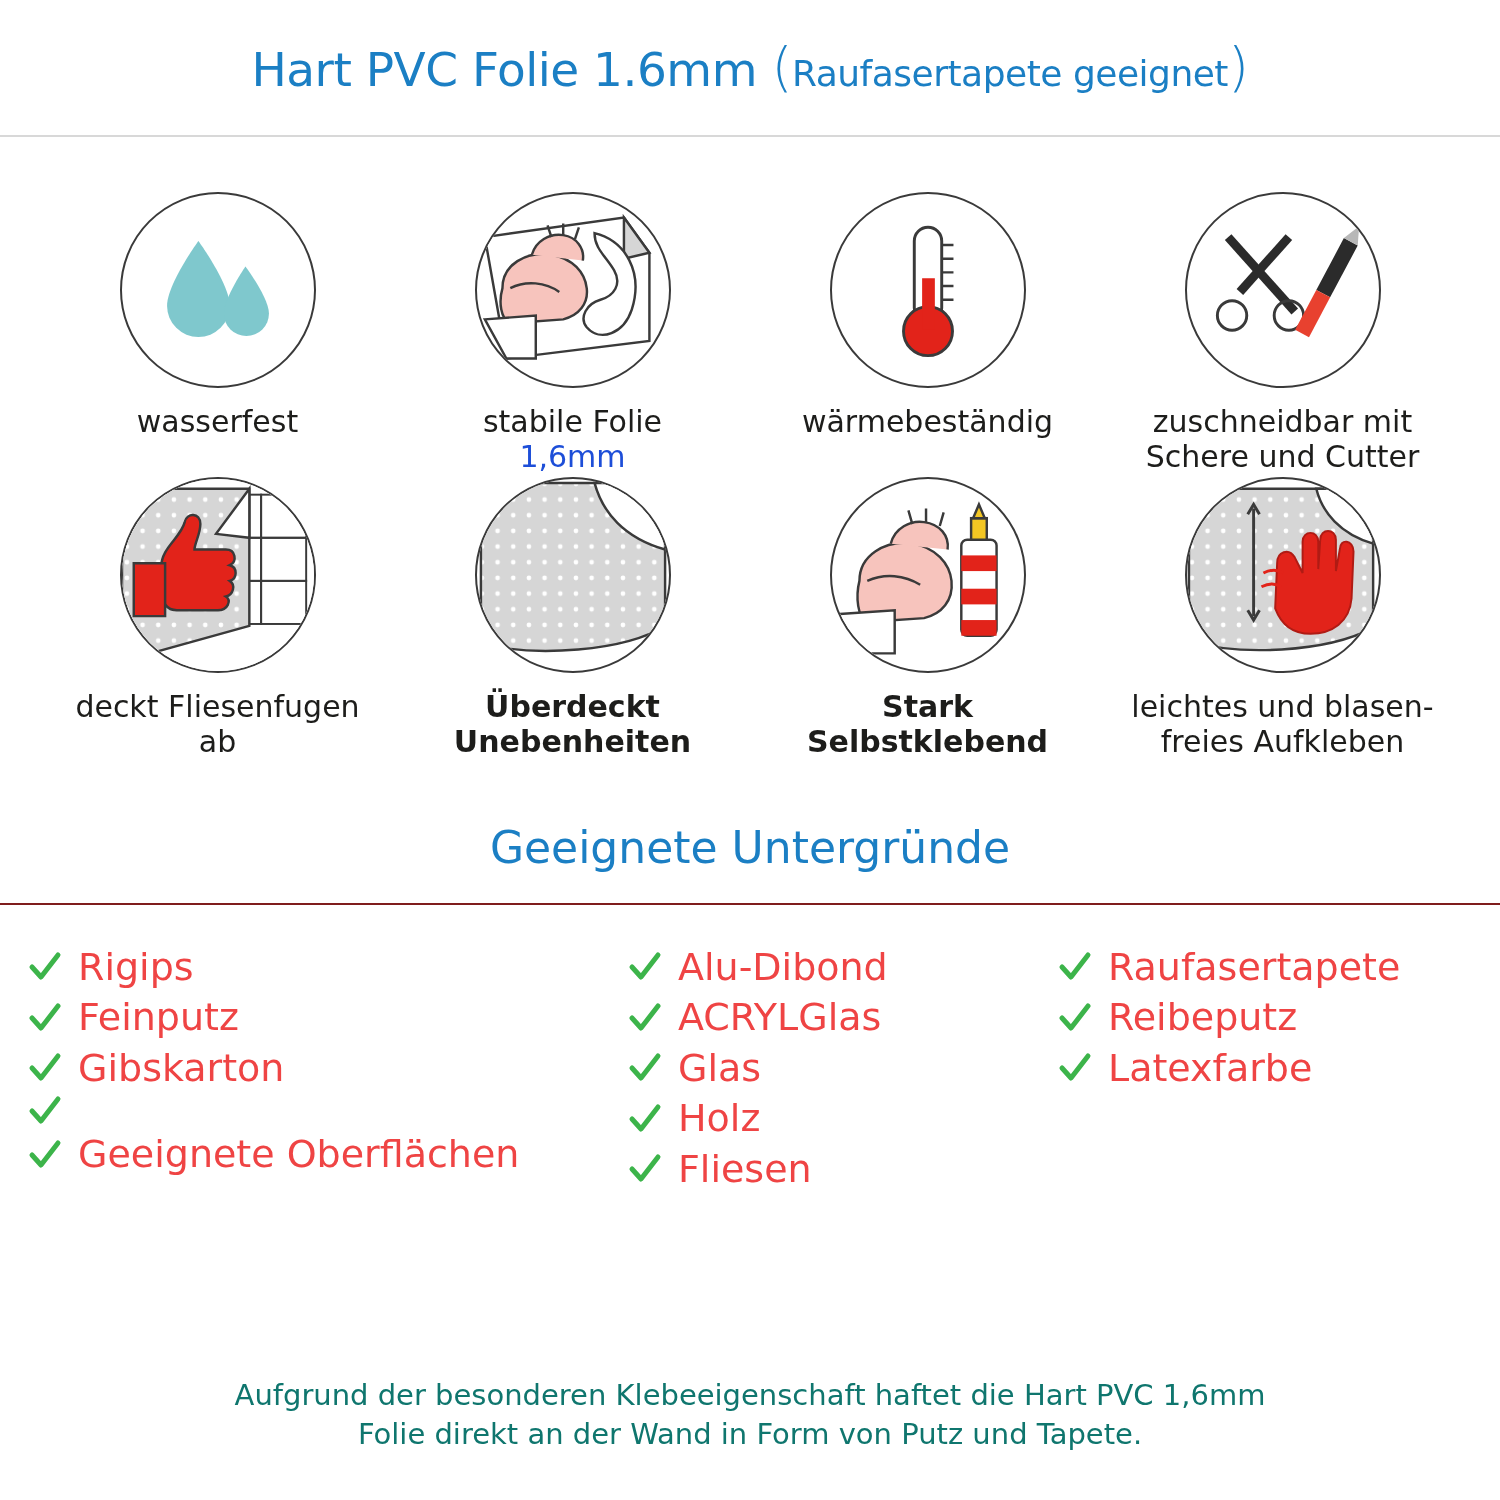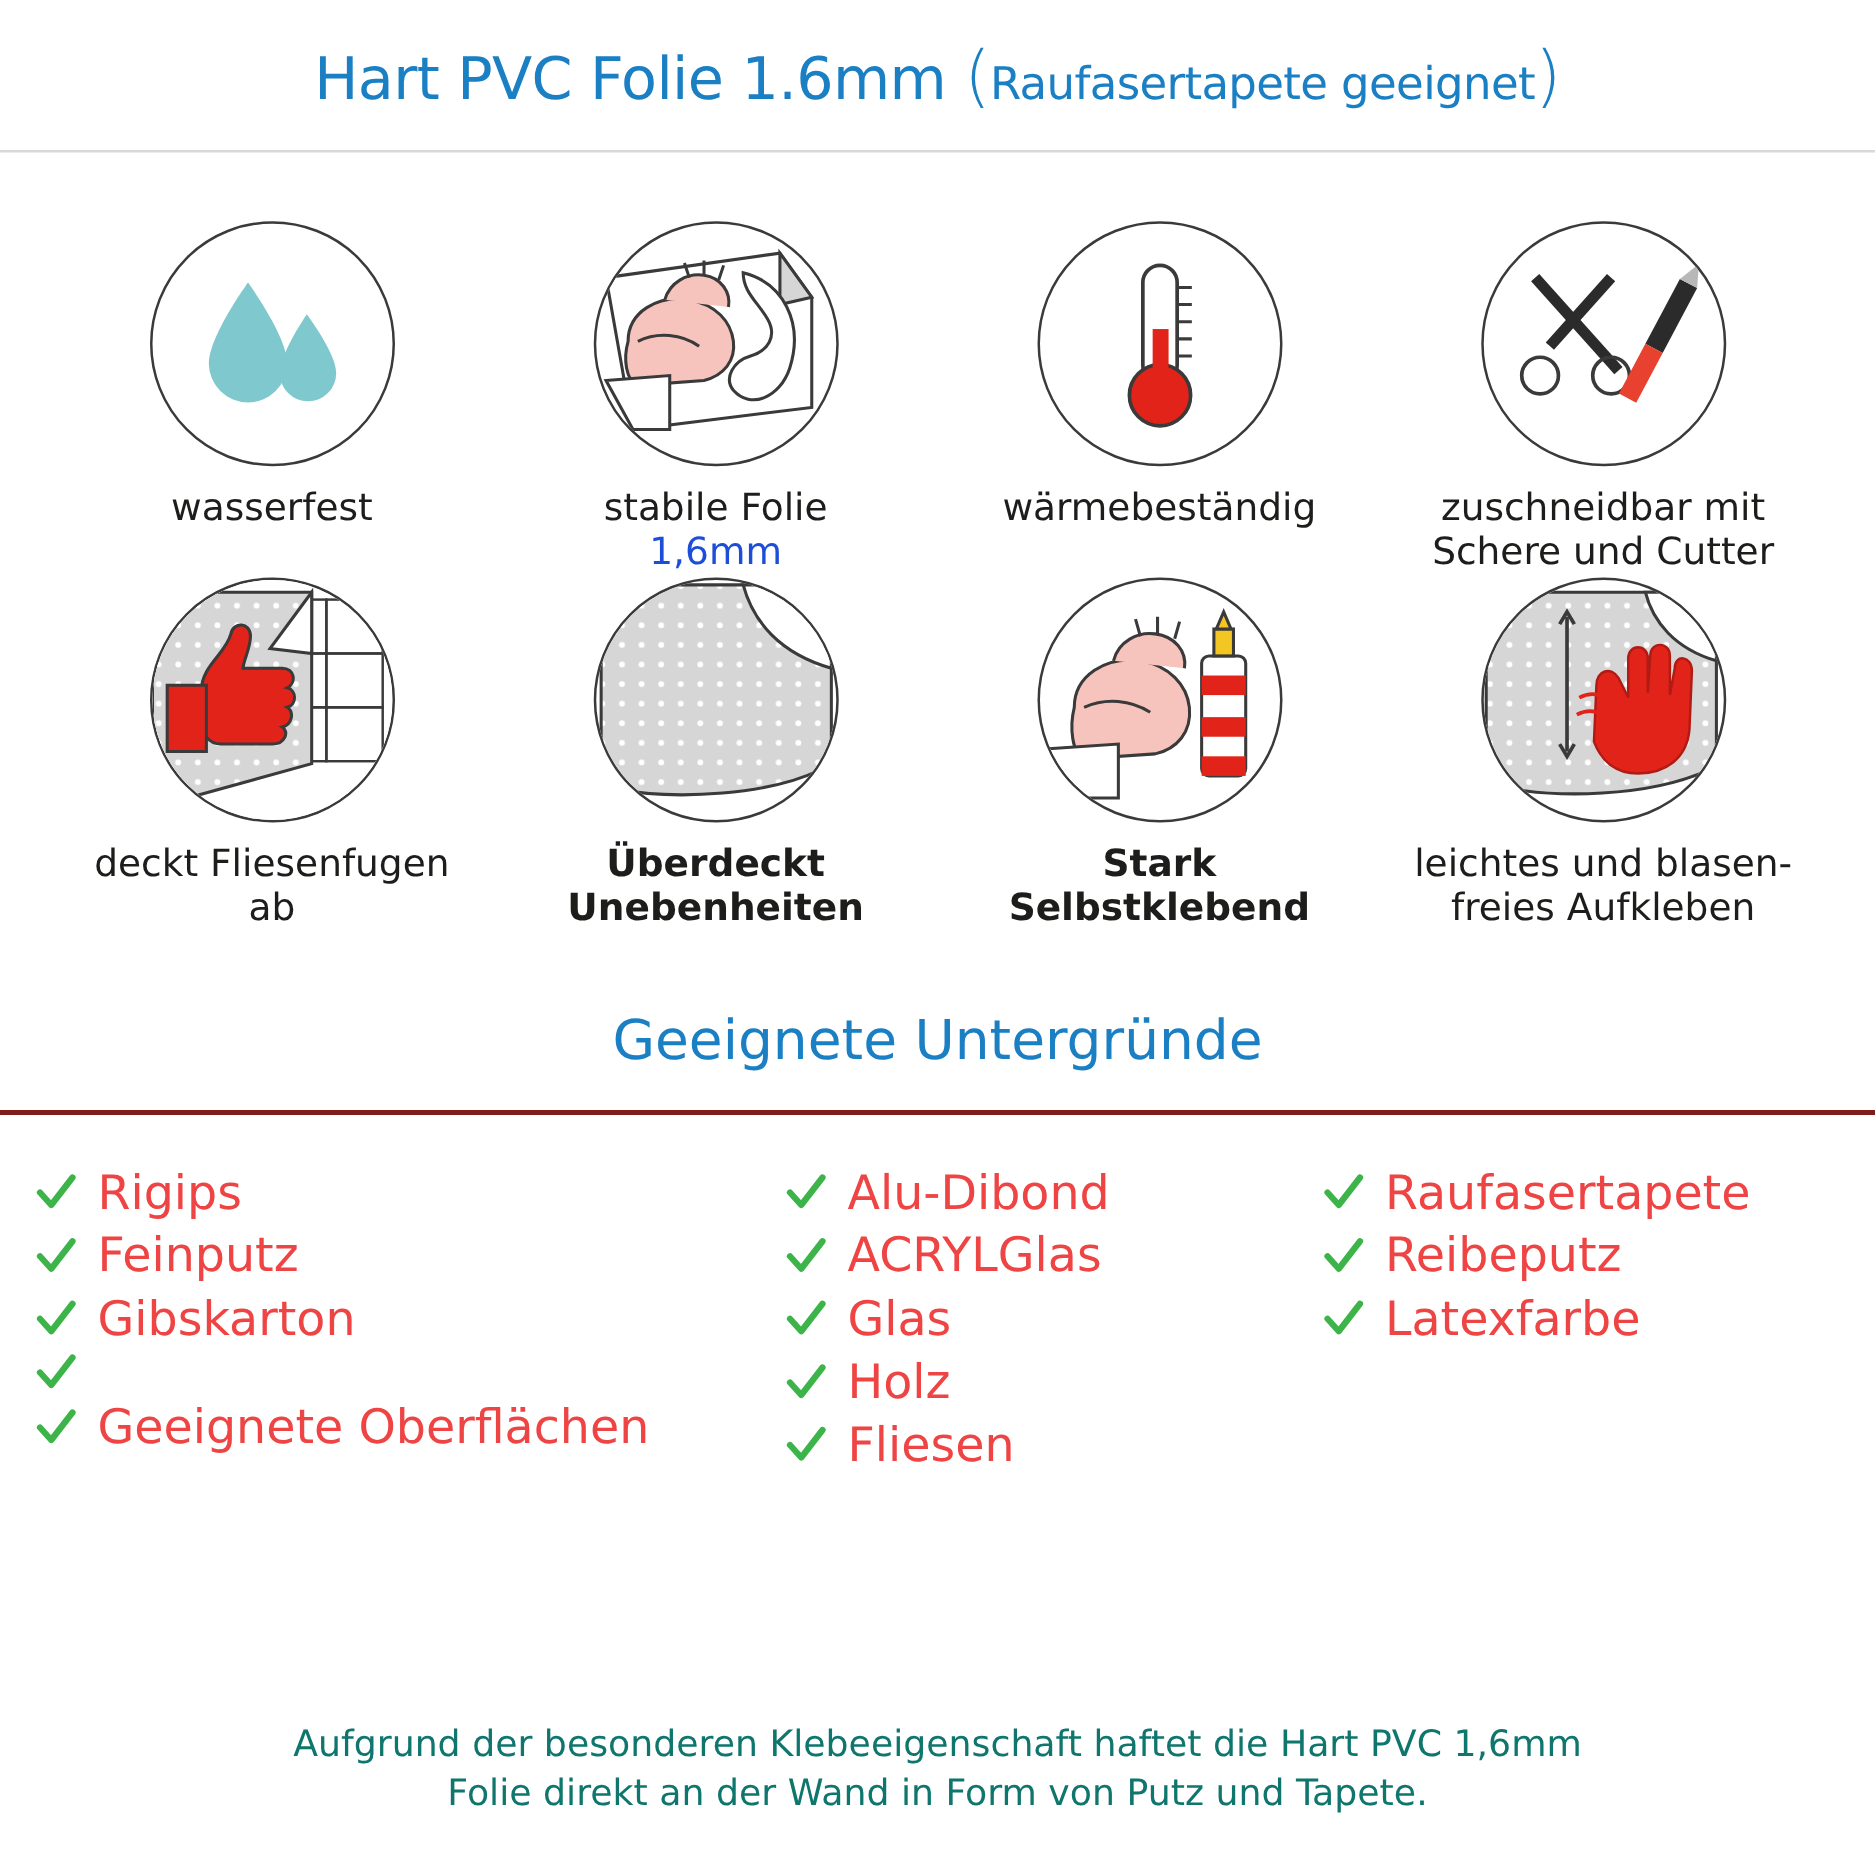--- a/index.html
+++ b/index.html
@@ -11,21 +11,21 @@
   }
   .page {
     position: relative;
     width: 1500px; height: 1500px;
     background: #ffffff;
     overflow: hidden;
   }
 
   
   .header {
-    height: 122px;
+    height: 137px;
     display: flex;
     align-items: center;
     justify-content: center;
     border-bottom: 2px solid #d8d8d8;
   }
   .header-title {
     color: #1b7fc4;
     font-size: 47px;
     letter-spacing: -0.5px;
     white-space: nowrap;
@@ -72,21 +72,21 @@
   .caption.bold { font-weight: 700; }
   .caption .red {
     color: #1d4ed8;
     display: block;
     font-size: 30px;
   }
 
   
   .subtitle-wrap {
     margin-top: 62px;
-    border-bottom: 4px solid #7f1d1d;
+    border-bottom: 2px solid #7f1d1d;
     padding-bottom: 30px;
     text-align: center;
   }
   .subtitle {
     color: #1b7fc4;
     font-size: 44px;
   }
 
   
   .substrates {

